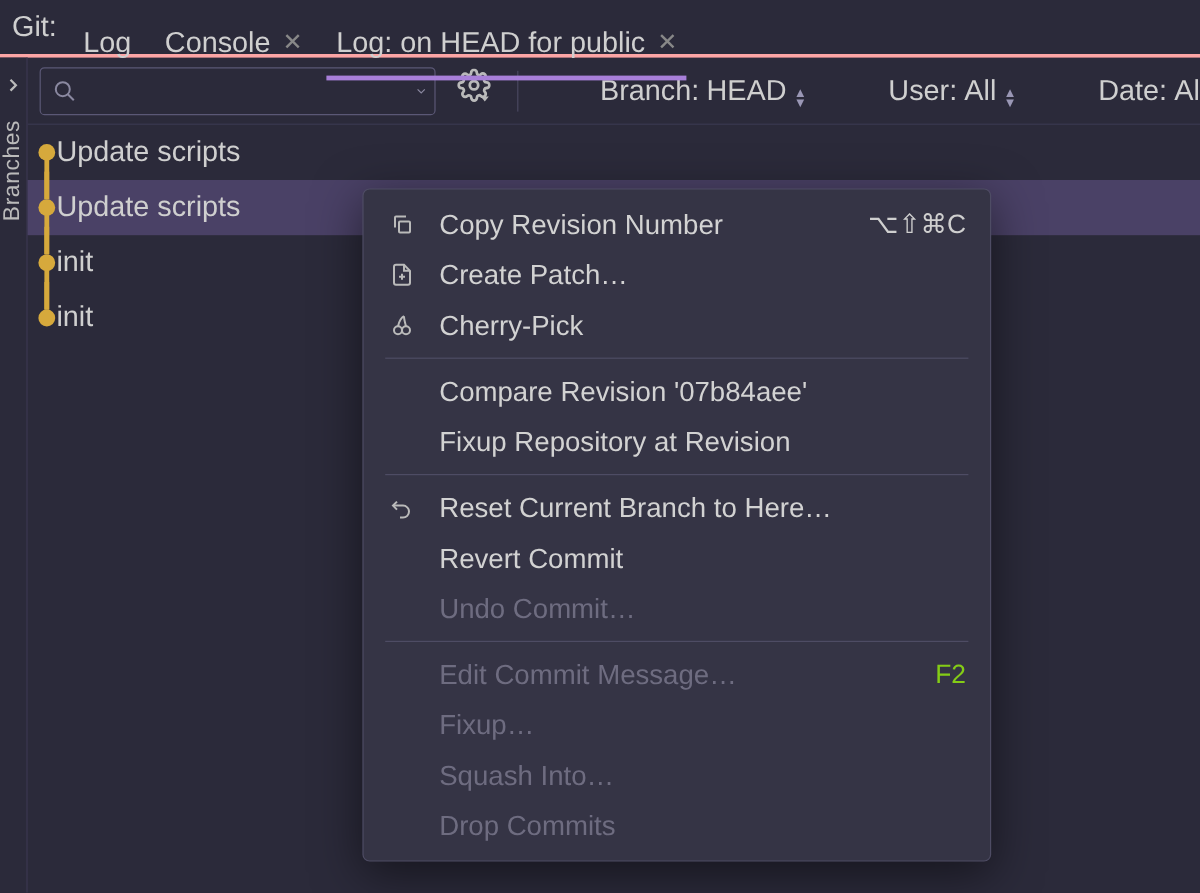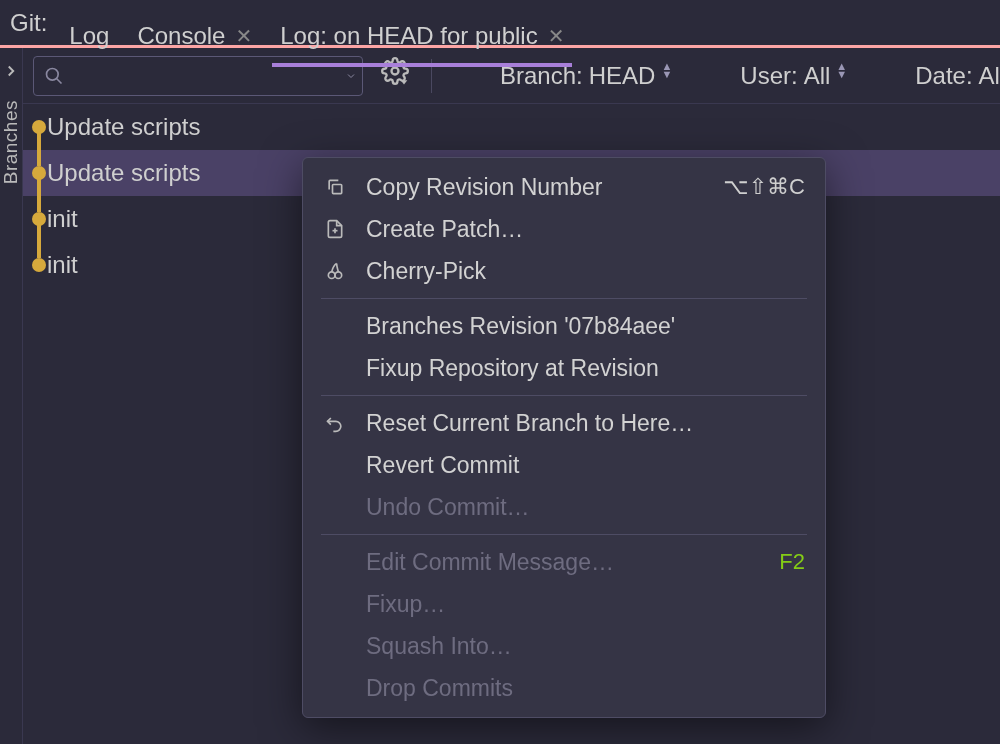--- a/index.html
+++ b/index.html
@@ -102,21 +102,21 @@
     .search-input {
       flex: 1;
       background: transparent;
       border: none;
       outline: none;
       color: #cfcfcf;
       font-size: 20px;
     }
     .filter-chip {
       display: flex;
-      align-items: flex-start;
+      align-items: flex-end;
       font-size: 24px;
       color: #cfcfcf;
       padding: 0 4px;
       cursor: pointer;
       white-space: nowrap;
       margin-left: 48px;
     }
     .filter-key { color: #cfcfcf; }
     .filter-val { color: #cfcfcf; margin-left: 6px; }
     .updown {
@@ -370,21 +370,21 @@
           <path d="M16 13 Q14 6 14 3"></path>
         </svg>
     </span>
     <span class="menu-label">Cherry-Pick</span>
   </div>
 
   <div class="menu-sep"></div>
 
   <div class="menu-item">
     <span class="menu-icon-slot"></span>
-    <span class="menu-label">Branches Revision '07b84aee'</span>
+    <span class="menu-label">Compare Revision '07b84aee'</span>
   </div>
   <div class="menu-item">
     <span class="menu-icon-slot"></span>
     <span class="menu-label">Fixup Repository at Revision</span>
   </div>
 
   <div class="menu-sep"></div>
 
   <div class="menu-item">
     <span class="menu-icon-slot">

